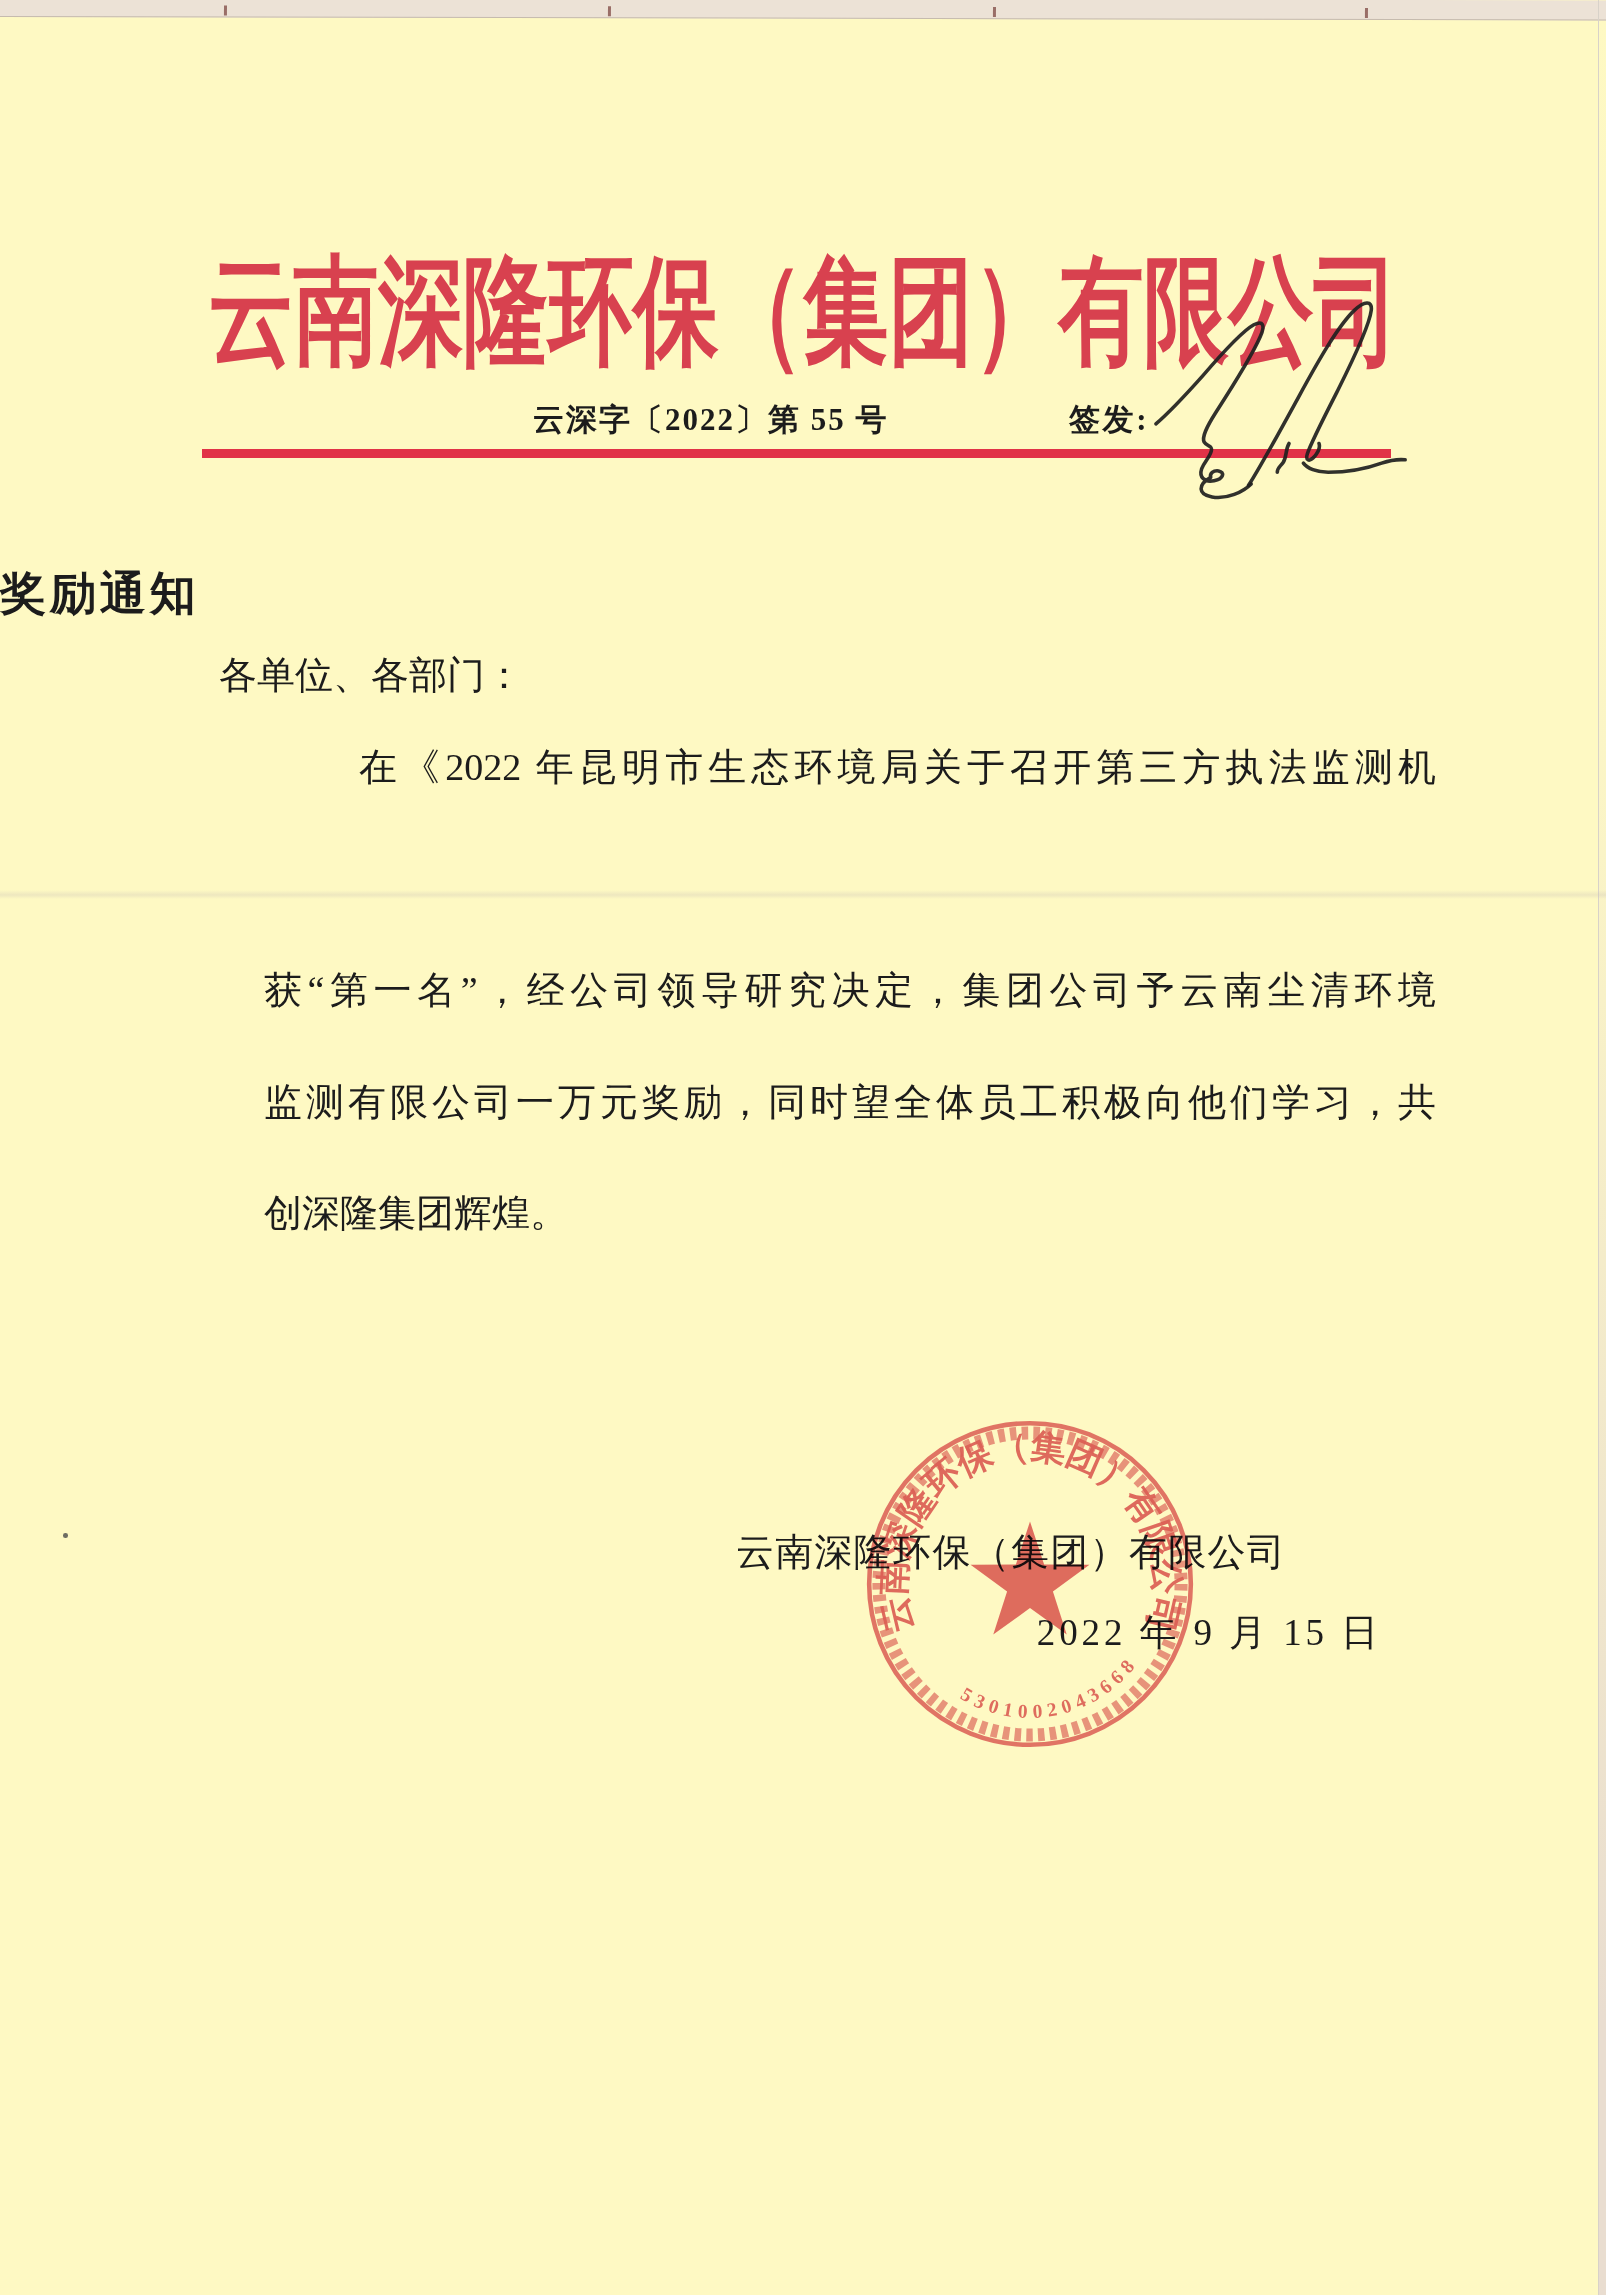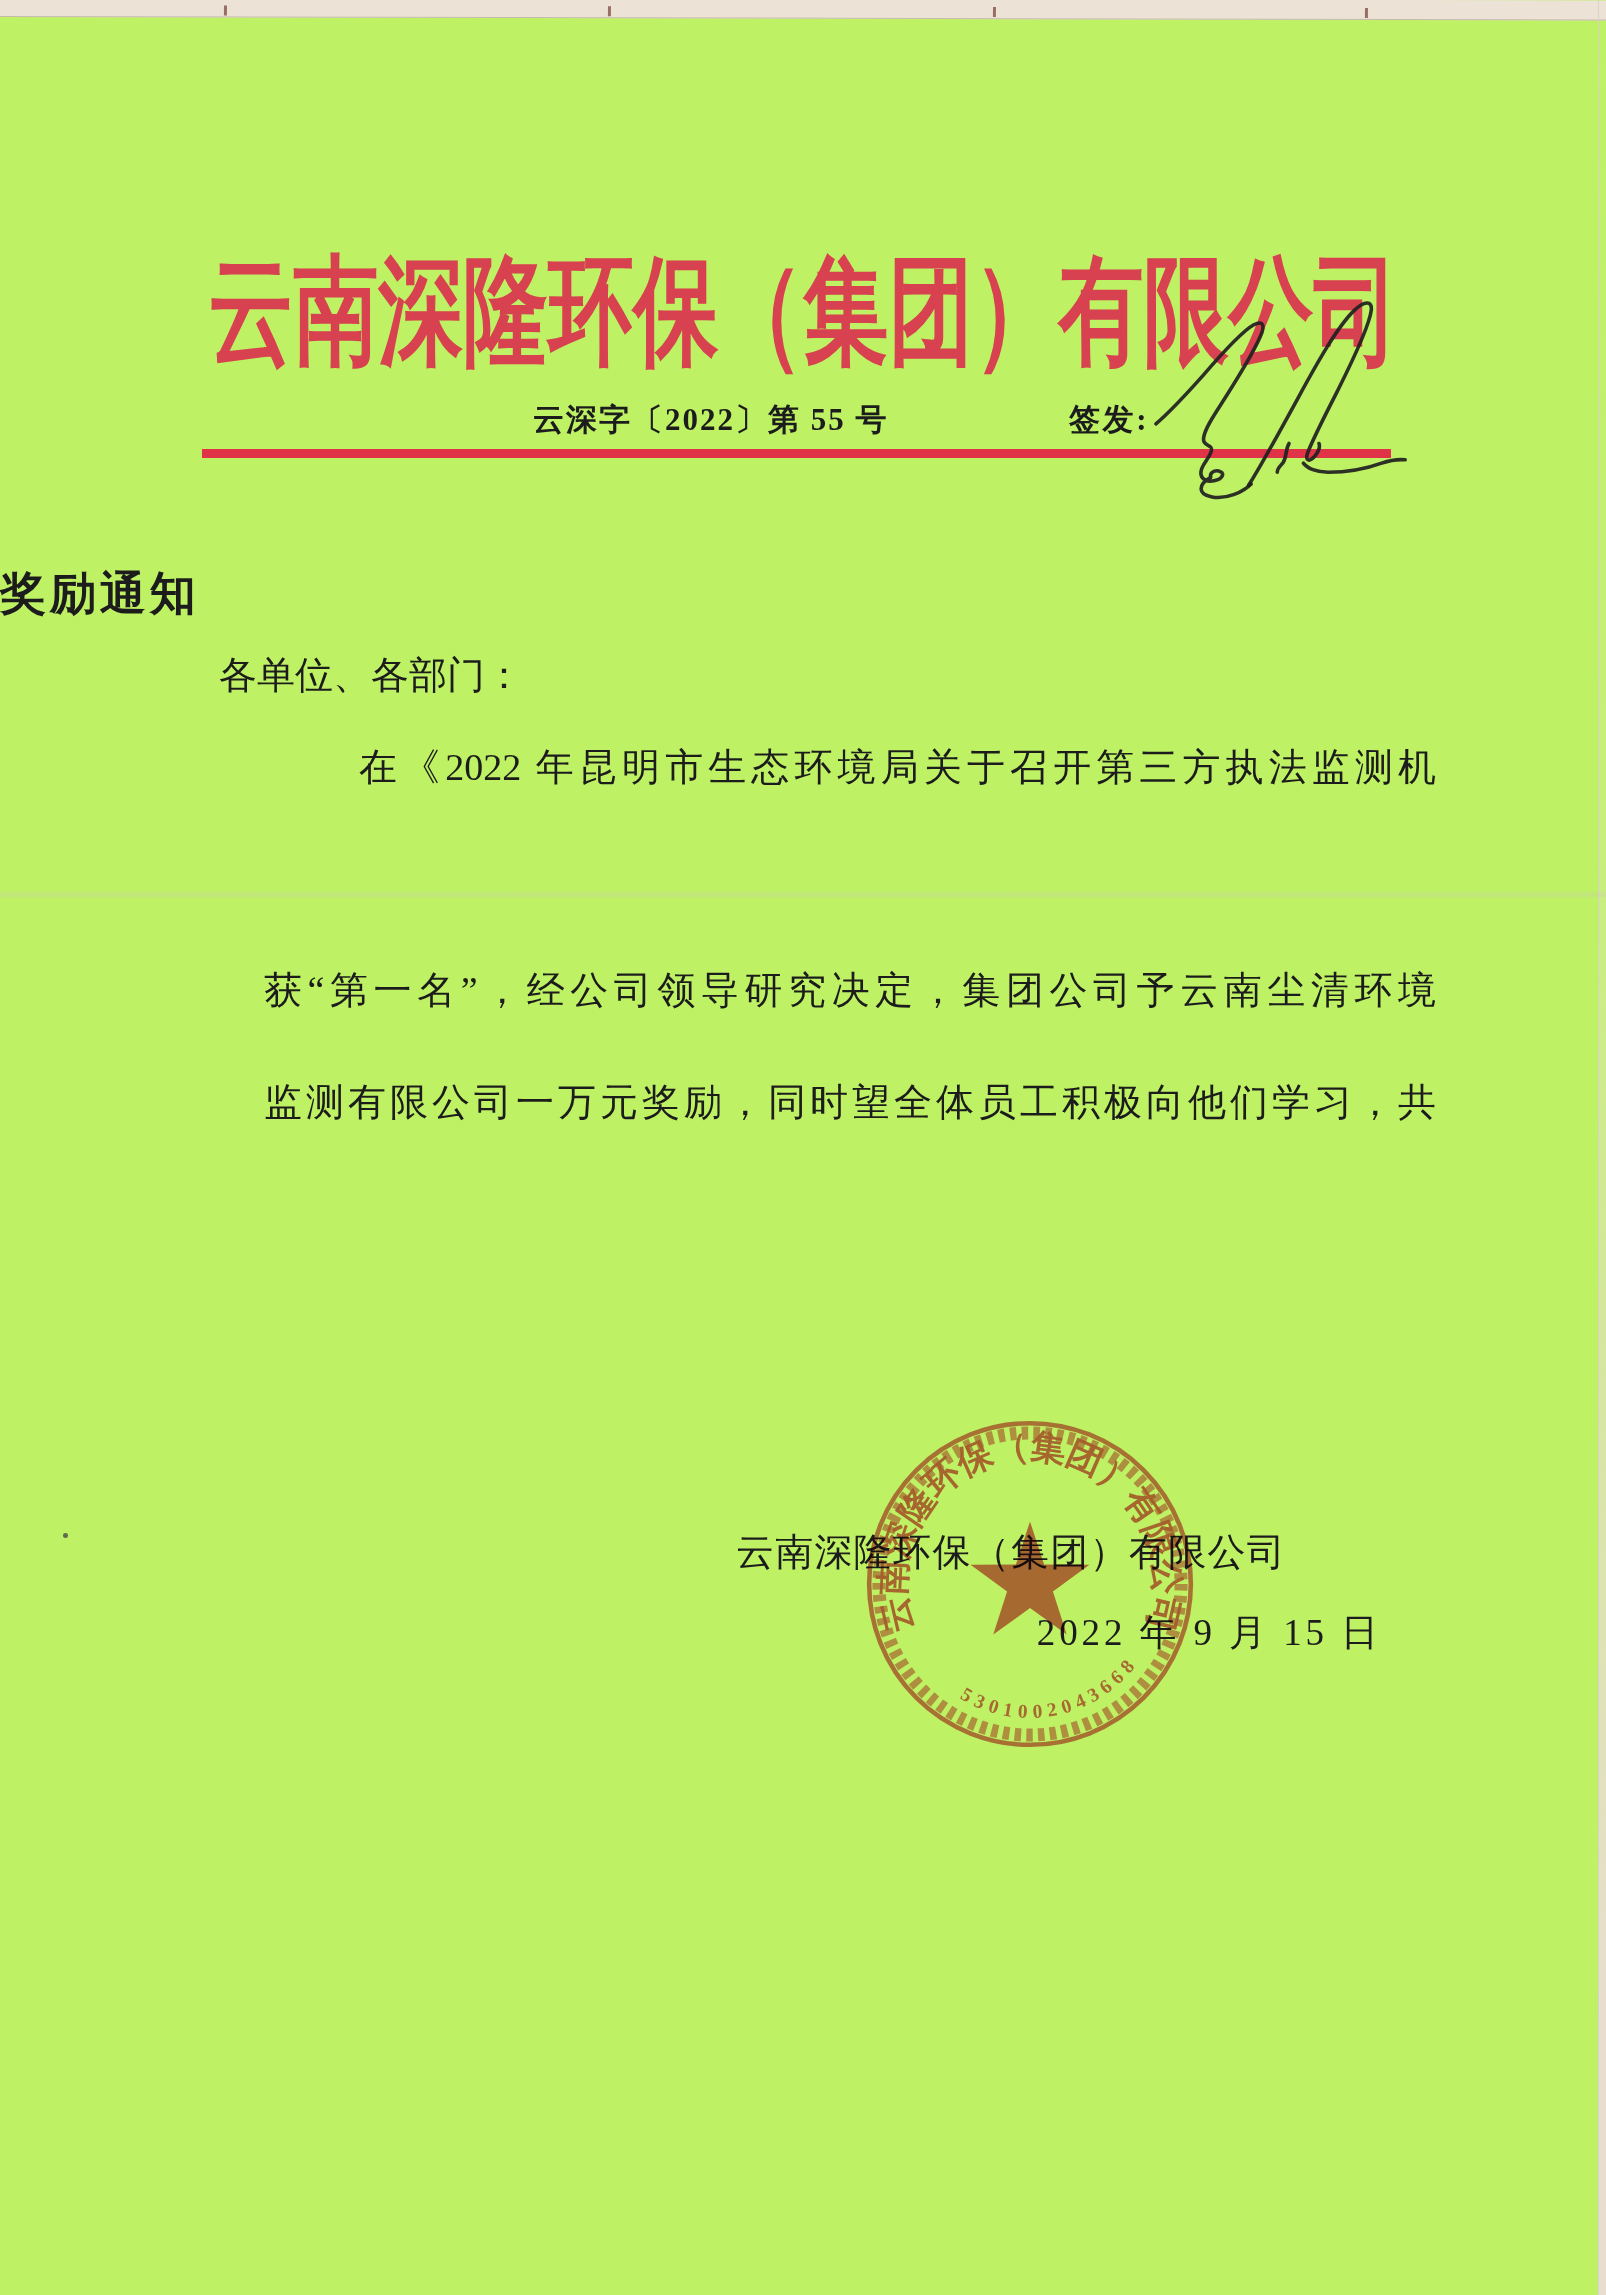--- a/index.html
+++ b/index.html
@@ -1,19 +1,19 @@
 <!DOCTYPE html>
 <html style="font-size:10.4px"><head>
 <meta charset="utf-8">
 <style>
   * { margin:0; padding:0; box-sizing:border-box; }
   html,body { background:#ffffff; }
   .page {
     position:relative; width:1607px; height:2295px;
-    background:#bef264; overflow:hidden;
+    background:#fef9c3; overflow:hidden;
     font-family:"Liberation Serif", serif;
     color:#1c1c1c;
   }
   
   .top-band {
     position:absolute; left:-7.8px; top:-3.3px; width:1624px; height:20px;
     background:#ece2d6; border-bottom:1.3px solid #c6bbae;
     transform:rotate(0.12deg); transform-origin:0 0;
   }
   .band-tick { position:absolute; top:7.8px; width:2.6px; height:10.4px; background:#7d4742; opacity:.75; }
@@ -115,20 +115,21 @@
       <path d="M 232 282 C 238 290 252 296 270 296 C 300 296 330 290 352 282 C 364 278 377 276 388 277"></path>
     </g>
   </svg>
 
   <div class="notice-title">奖励通知</div>
   <div class="salutation">各单位、各部门：</div>
 
   <div class="body-line bl-1">在《2022 年昆明市生态环境局关于召开第三方执法监测机</div>
   <div class="body-line bl-3">获“第一名”，经公司领导研究决定，集团公司予云南尘清环境</div>
   <div class="body-line bl-4">监测有限公司一万元奖励，同时望全体员工积极向他们学习，共</div>
+  <div class="body-line bl-5">创深隆集团辉煌。</div>
 
   <div class="closing-company">云南深隆环保（集团）有限公司</div>
   <div class="closing-date">2022 年 9 月 15 日</div>
 
   <svg class="seal" viewBox="0 0 516 516" aria-hidden="true">
     <defs>
       <path id="ringTextArc" d="M 79 327 A 192 192 0 1 1 437 327" fill="none"></path>
       <path id="serialArc" d="M 146 431 A 206 206 0 0 0 422 382" fill="none"></path>
     </defs>
 

